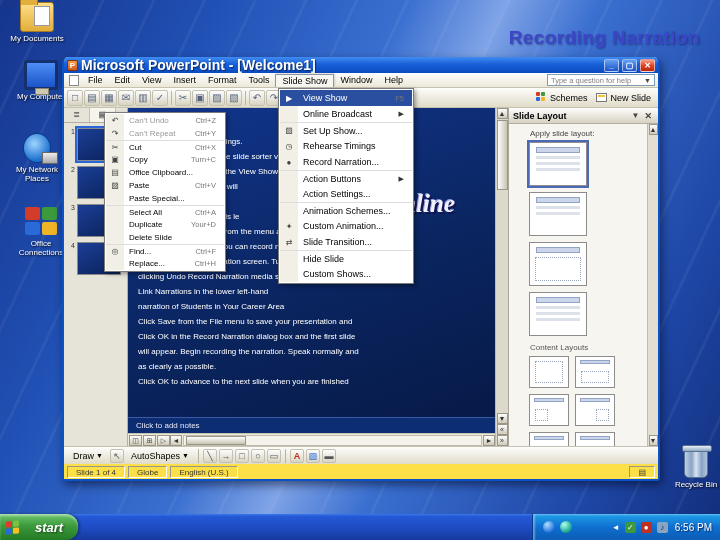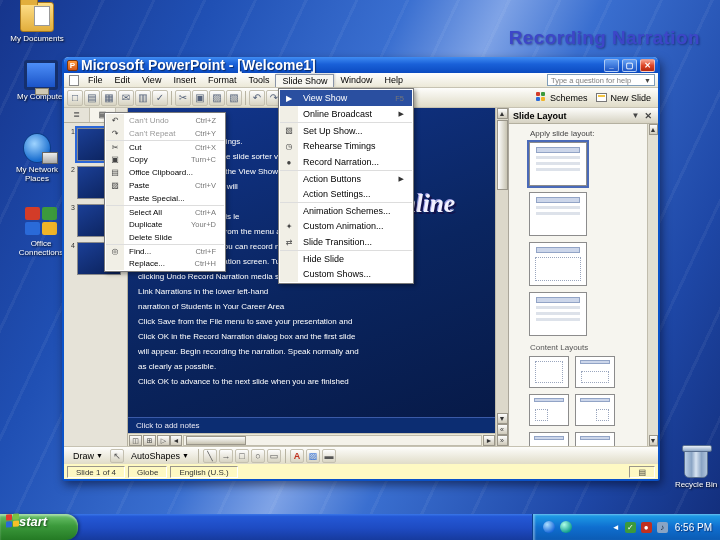--- a/index.html
+++ b/index.html
@@ -111,40 +111,40 @@
     display:flex;flex-direction:column;align-items:center}
   .pane-scroll .arrow-sq{width:9px}
   .pane-foot{flex:0 0 14px;display:flex;align-items:center;gap:3px;font-size:7.5px;color:#333;margin-top:auto}
   .chk{width:9px;height:9px;background:#fff;border:1px solid #5a6a8a;font-size:8px;line-height:8px;text-align:center;color:#2a4fa0}
   
   .drawbar{height:18px;flex:0 0 18px;display:flex;align-items:center;gap:2px;background:linear-gradient(#fdfdfb,#e0dcc8);
     border-top:1px solid #c6c2b2;padding:0 4px;font-size:9px}
   .db-btn{display:flex;align-items:center;gap:2px;padding:1px 5px;white-space:nowrap}
   .sh{width:14px;height:14px;text-align:center;line-height:13px;font-size:9px;color:#555;
     background:linear-gradient(#fdfdfd,#d8d4c2);border:1px solid #c4c0b0;border-radius:2px}
-  .statusbar{height:15px;flex:0 0 15px;display:flex;align-items:center;gap:3px;background:#fef9c3;padding:0 3px;font-size:8px;color:#333}
+  .statusbar{height:15px;flex:0 0 15px;display:flex;align-items:center;gap:3px;background:#fde047;padding:0 3px;font-size:8px;color:#333}
   .sec{border:1px solid;border-color:#9a968a #fff #fff #9a968a;padding:0 8px;height:12px;line-height:11px;white-space:nowrap}
   
   .dropdown{position:absolute;background:#fff;border:1px solid #7a7a7a;box-shadow:2px 2px 4px rgba(0,0,0,.35);z-index:60;padding:1px}
   .mi{display:flex;align-items:center;padding-right:8px;white-space:nowrap}
   .mi .ic{width:18px;height:100%;background:#f1efe6;margin-right:5px;text-align:center;font-size:8px;color:#444;
     display:flex;align-items:center;justify-content:center}
   .mi .lbl{flex:1}
   .mi .sc{color:#777;font-size:7.5px;margin-left:10px}
   .mi .sub{margin-left:8px;font-size:7px;color:#333}
   .mi.hl{background:#2a4fa0;color:#fff}
   .mi.hl .ic{background:#2a4fa0;color:#fff}
   .mi.dis{color:#999}
   .dd-show .mi{height:16px;font-size:9px}
   .dd-edit .mi{height:13px;font-size:8px}
   .mi.septop{border-top:1px solid #ddd}
   
   .taskbar{position:absolute;left:0;bottom:0;width:720px;height:26px;z-index:5;
     background:linear-gradient(#3a76e8 0%,#2458d6 10%,#1e4bc2 55%,#163a9e 100%)}
-  .start{position:absolute;left:0;top:0;height:26px;width:78px;display:flex;align-items:flex-start;gap:0;padding:0 10px 0 6px;
+  .start{position:absolute;left:0;top:0;height:26px;width:78px;display:flex;align-items:center;gap:16px;padding:0 10px 0 6px;
     background:linear-gradient(#6fc76f,#3c9a3c 45%,#247a24);border-radius:0 12px 12px 0;
     box-shadow:inset 0 2px 2px rgba(255,255,255,.4),2px 0 3px rgba(0,0,0,.3)}
   .start .lbl{color:#fff;font-weight:bold;font-style:italic;font-size:13px;text-shadow:1px 1px 2px #164a16}
   .flag{display:grid;grid-template:6px 6px/6px 6px;gap:1px;transform:skewY(-6deg)}
   .flag span{border-radius:1px}
   .tray{position:absolute;right:0;top:0;height:26px;width:188px;display:flex;align-items:center;gap:5px;padding:0 8px 0 10px;
     background:linear-gradient(#1fa0e8,#0f6fd0 50%,#0b5bb4);border-left:1px solid #0a3e8c;
     box-shadow:inset 2px 1px 2px rgba(255,255,255,.35)}
   .ticon{width:12px;height:12px;border-radius:50%}
   .t1{background:radial-gradient(circle at 35% 30%,#aee0ff,#1565d8 75%)}

